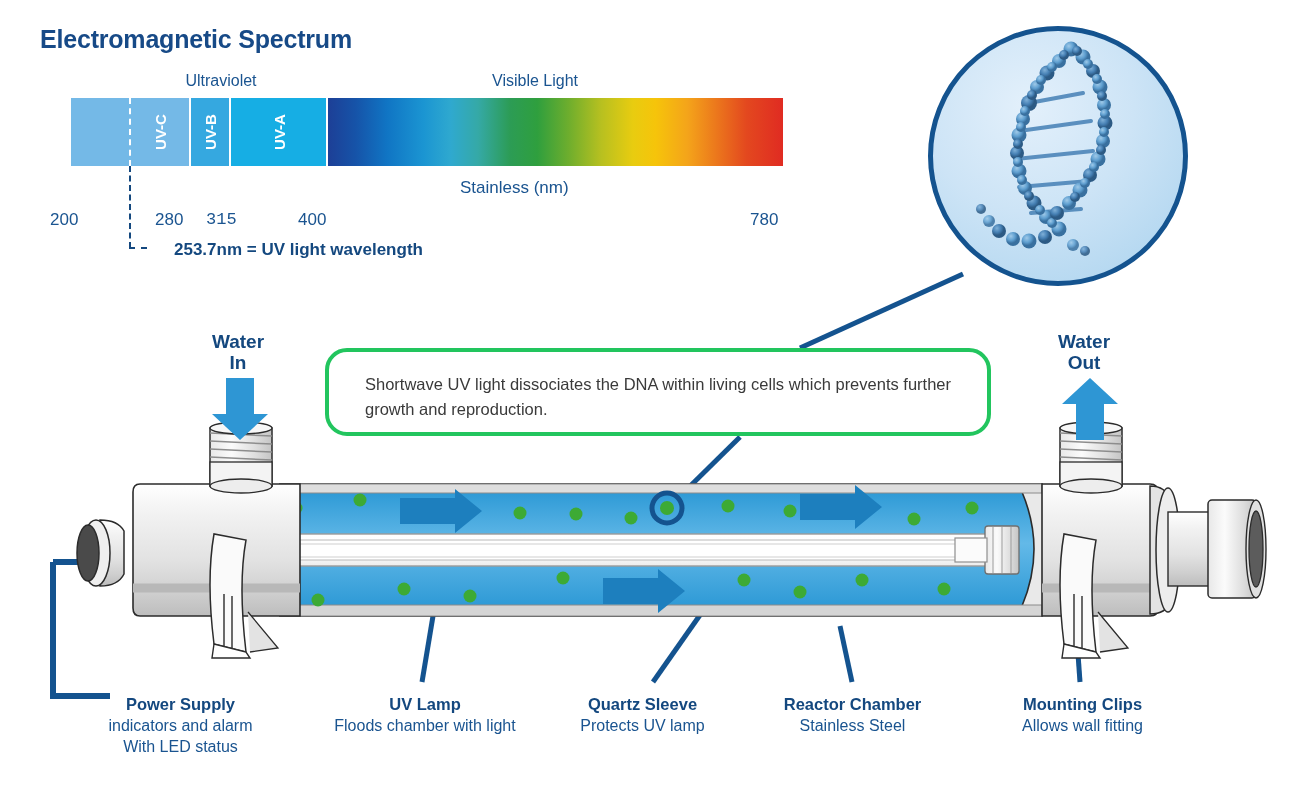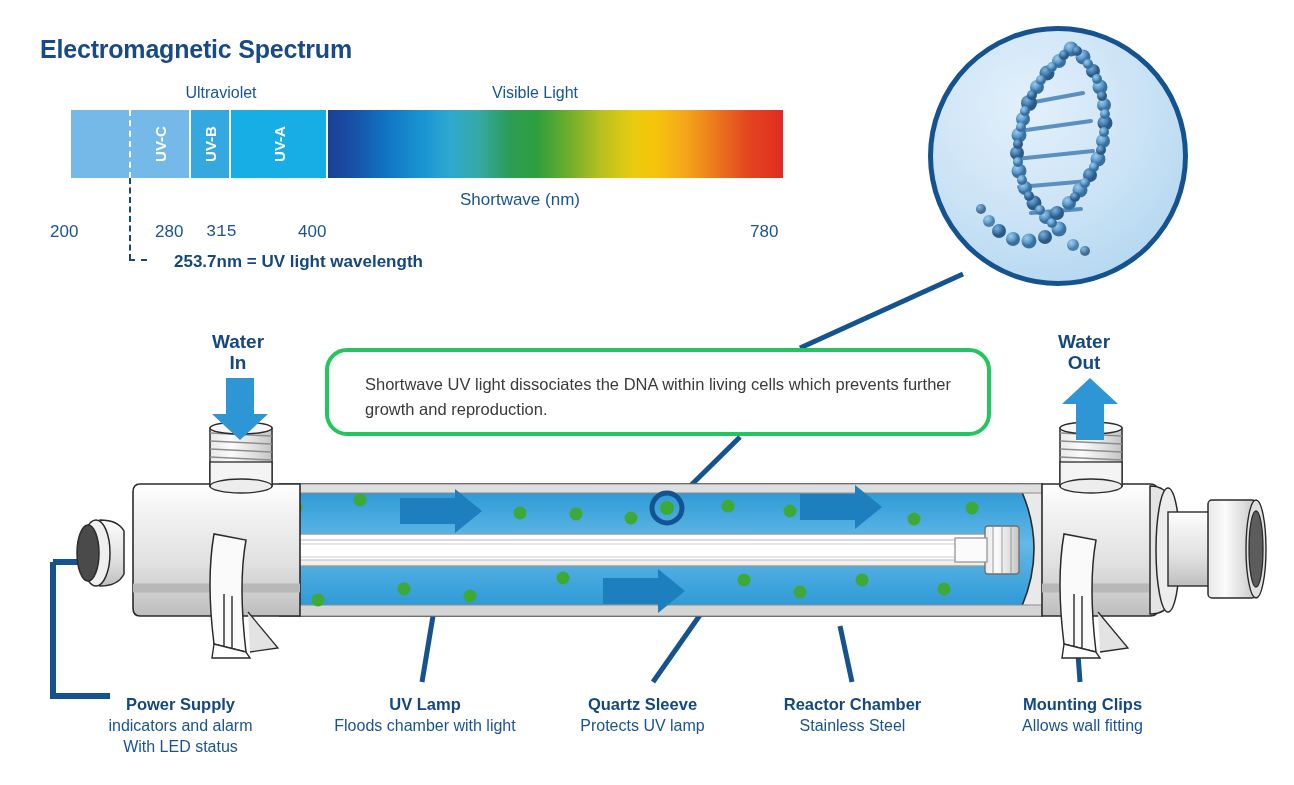--- a/index.html
+++ b/index.html
@@ -3,24 +3,24 @@
 <meta charset="utf-8">
 <title>UV Water Disinfection Infographic</title>
 <style>
   html,body{margin:0;padding:0;background:#ffffff;}
   body{width:1294px;height:785px;position:relative;overflow:hidden;
        font-family:"Liberation Sans","DejaVu Sans",sans-serif;
        color:#1a4f88;-webkit-font-smoothing:antialiased;}
   .abs{position:absolute;}
 
   
-  #page-title{left:40px;top:35px;font-size:25px;font-weight:bold;color:#174a87;letter-spacing:-.2px;}
-
-  
-  #spectrum-block{left:0;top:12px;width:820px;height:280px;}
+  #page-title{left:40px;top:25px;font-size:25px;font-weight:bold;color:#174a87;letter-spacing:-.2px;}
+
+  
+  #spectrum-block{left:0;top:0;width:820px;height:280px;}
   .spec-caption{font-size:16px;color:#1a5490;text-align:center;}
   #uv-caption{left:126px;top:72px;width:190px;}
   #visible-caption{left:400px;top:72px;width:270px;}
 
   #spectrum-bar{left:71px;top:98px;width:712px;height:68px;}
   .band{position:absolute;top:0;height:68px;}
   .band-label{position:absolute;left:50%;top:50%;
               transform:translate(-50%,-50%) rotate(-90deg);
               color:#ffffff;font-size:15px;font-weight:bold;white-space:nowrap;}
   #band-uv-far   {left:0px;   width:59px;  background:#74b9e7;}
@@ -110,21 +110,21 @@
   <div class="abs" id="uvc-dash-v"></div>
   <div class="abs" id="uvc-dash-down"></div>
   <div class="abs" id="uvc-dash-horiz"></div>
   <div class="abs" id="uvc-note">253.7nm = UV light wavelength</div>
 
   <div class="abs tick" id="tick-200">200</div>
   <div class="abs tick" id="tick-280">280</div>
   <div class="abs tick" id="tick-315">315</div>
   <div class="abs tick" id="tick-400">400</div>
   <div class="abs tick" id="tick-780">780</div>
-  <div class="abs" id="wavelength-axis-label">Shortwave (nm)</div>
+  <div class="abs" id="wavelength-axis-label">Stainless (nm)</div>
 </div>
 
 <div class="abs" id="dna-circle">
   <svg id="dna-svg" width="240" height="240" viewBox="0 0 240 240">
     <defs>
       <radialGradient id="bead" cx="35%" cy="30%">
         <stop offset="0%" stop-color="#9fc9e8"></stop>
         <stop offset="60%" stop-color="#5f9fd0"></stop>
         <stop offset="100%" stop-color="#39709f"></stop>
       </radialGradient>

